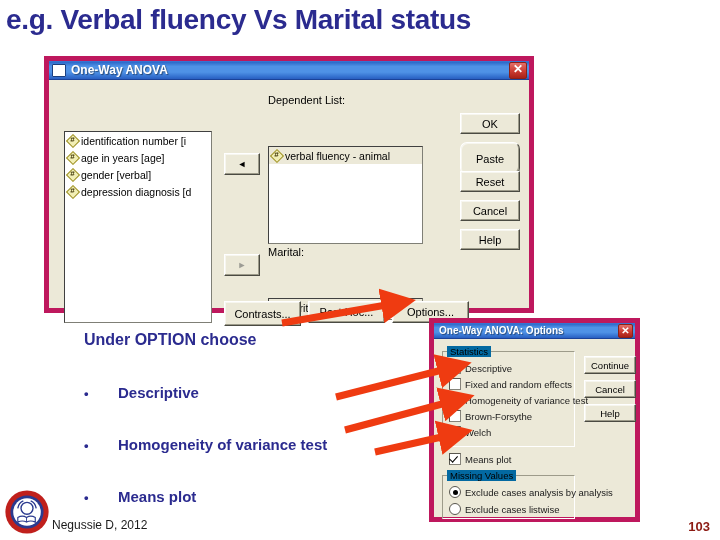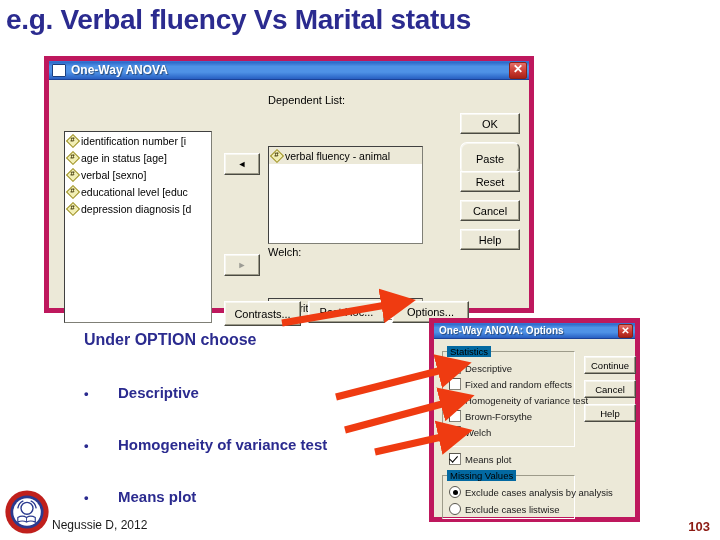--- a/index.html
+++ b/index.html
@@ -292,29 +292,25 @@
 
     <div class="xp-body" style="height:237px;">
 
       <div class="listbox" style="left:15px; top:14px; width:148px; height:192px;">
         <div class="var-row">
           <span class="var-icon"></span>
           <span class="var-label">identification number [i</span>
         </div>
         <div class="var-row">
           <span class="var-icon"></span>
-          <span class="var-label">age in status [age]</span>
+          <span class="var-label">age in years [age]</span>
         </div>
         <div class="var-row">
           <span class="var-icon"></span>
-          <span class="var-label">verbal [sexno]</span>
-        </div>
-        <div class="var-row">
-          <span class="var-icon"></span>
-          <span class="var-label">educational level [educ</span>
+          <span class="var-label">gender [verbal]</span>
         </div>
         <div class="var-row">
           <span class="var-icon"></span>
           <span class="var-label">depression diagnosis [d</span>
         </div>
       </div>
 
       <div class="btn arrow" style="left:175px; top:73px; width:36px; height:22px;">
         <span>◄</span>
       </div>
@@ -323,21 +319,21 @@
       </div>
 
       <div class="group-label" style="left:219px; top:14px;">Dependent List:</div>
       <div class="listbox" style="left:219px; top:29px; width:155px; height:98px;">
         <div class="var-row sel">
           <span class="var-icon"></span>
           <span class="var-label">verbal fluency - animal</span>
         </div>
       </div>
 
-      <div class="group-label" style="left:219px; top:166px;">Welch:</div>
+      <div class="group-label" style="left:219px; top:166px;">Marital:</div>
       <div class="listbox" style="left:219px; top:181px; width:155px; height:22px;">
         <div class="var-row sel">
           <span class="var-icon"></span>
           <span class="var-label">marital status [marry</span>
         </div>
       </div>
 
       <div class="btn" style="left:411px; top:33px; width:60px; height:21px;">OK</div>
       <div class="btn" style="left:411px; top:62px; width:60px; height:33px;border-radius:7px;">Paste</div>
       <div class="btn" style="left:411px; top:91px; width:60px; height:21px;">Reset</div>

